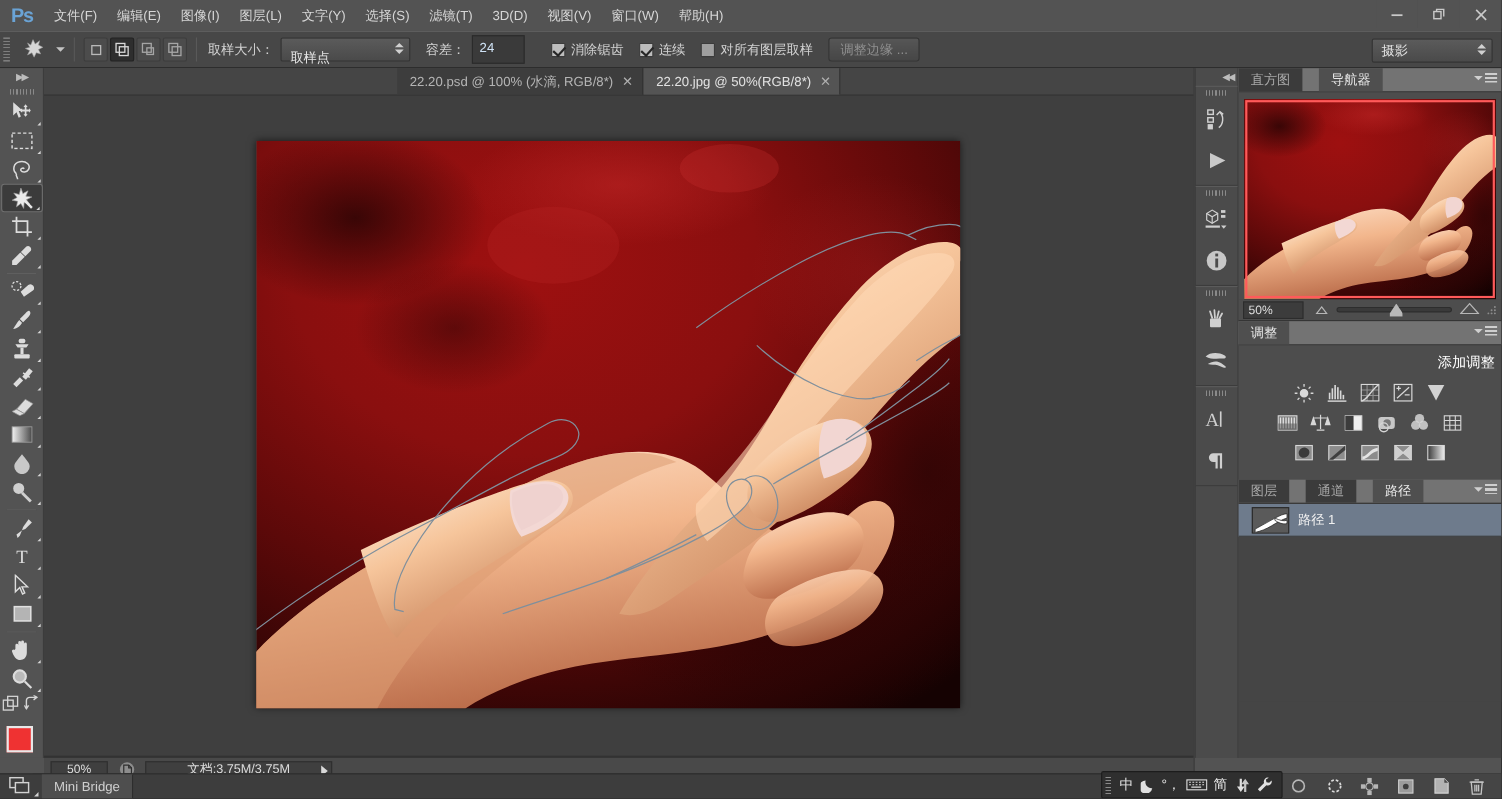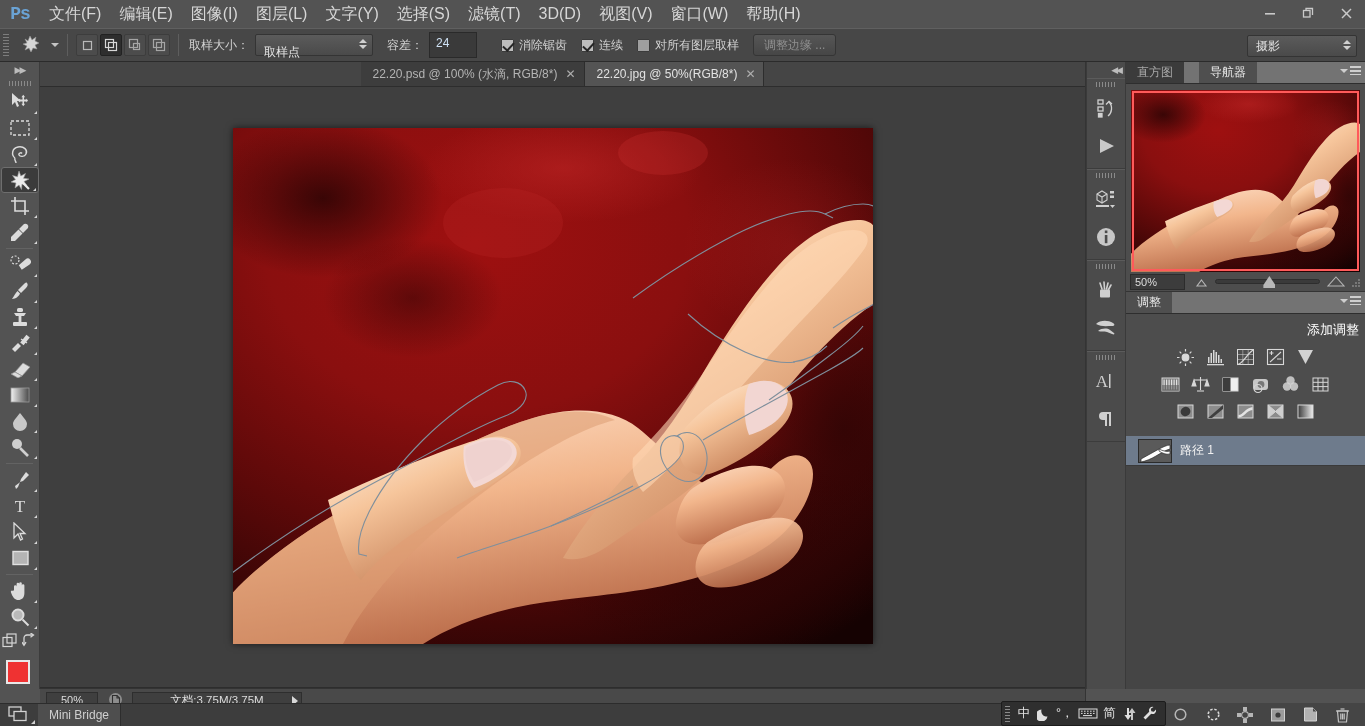--- a/index.html
+++ b/index.html
@@ -5,22 +5,22 @@
   * { box-sizing: border-box; margin:0; padding:0; }
   html,body{ width:1365px; height:726px; overflow:hidden; background:#1e1e1e;
     font-family:"Liberation Sans","DejaVu Sans",sans-serif; -webkit-font-smoothing:none; }
 
   .app { position:relative; width:1365px; height:726px; background:#535353; }
 
   
   .menubar{ position:absolute; left:0; top:0; width:1365px; height:28px; background:#535353;
     display:flex; align-items:center; }
   .ps-logo{ width:40px; height:28px; display:flex; align-items:center; justify-content:center;
-    color:#6aa3d5; font-size:18px; font-weight:bold; letter-spacing:-1px; font-family:Liberation Mono, monospace;}
-  .menu-item{ padding:0 9px; height:28px; line-height:28px; font-size:16px; color:#d6d6d6; cursor:default; }
+    color:#6aa3d5; font-size:18px; font-weight:bold; letter-spacing:-1px; font-family:Liberation Sans, sans-serif;}
+  .menu-item{ padding:0 9px; height:28px; line-height:28px; font-size:12px; color:#d6d6d6; cursor:default; }
   .wincontrols{ position:absolute; right:0; top:0; display:flex; height:28px; }
   .winbtn{ width:38px; height:26px; display:flex; align-items:center; justify-content:center;
     color:#c9c9c9; font-size:13px; background:#535353; }
 
   
   .optionsbar{ position:absolute; left:0; top:28px; width:1365px; height:34px; background:#474747;
     border-top:1px solid #606060; border-bottom:1px solid #2b2b2b; display:flex; align-items:center; }
   .grip{ width:6px; height:22px; margin:0 4px 0 3px;
     background:repeating-linear-gradient(to bottom,#7d7d7d 0 1px,transparent 1px 3px); }
   .tool-preset{ width:36px; height:26px; display:flex; align-items:center; justify-content:center; }
@@ -898,20 +898,29 @@
                   <stop offset="0" stop-color="#3a3a3a"></stop>
                   <stop offset="1" stop-color="#ededed"></stop>
                 </linearGradient>
               </defs>
             <rect x="2" y="2" width="15" height="13" fill="url(#gm)" stroke="#d8d8d8" stroke-width="1"></rect>
           </svg>
         </div>
       </div>
     </div>
 
+    <div class="ptabs">
+      <div class="ptab">图层</div>
+      <div class="ptab">通道</div>
+      <div class="ptab active">路径</div>
+      <div class="pmenu">
+        <span class="cv"></span>
+          <span class="bars"></span>
+      </div>
+    </div>
 
     <div class="lay-body">
       <div class="path-row">
         <div class="path-thumb">
           <svg width="34" height="24" viewBox="0 0 34 24">
             <rect width="34" height="24" fill="#5a5a5a"></rect>
             <path d="M2 19 C8 16 14 12 20 9 C24 7 28 5 31 5 L31 9 C27 10 22 13 17 16 C12 19 7 21 2 22 Z" fill="#ffffff" stroke="#2a2a2a" stroke-width=".7"></path>
             <path d="M20 9 C24 11 28 12 31 11 L31 14 C27 15 23 13 20 11 Z" fill="#ffffff" stroke="#2a2a2a" stroke-width=".7"></path>
           </svg>
         </div>

